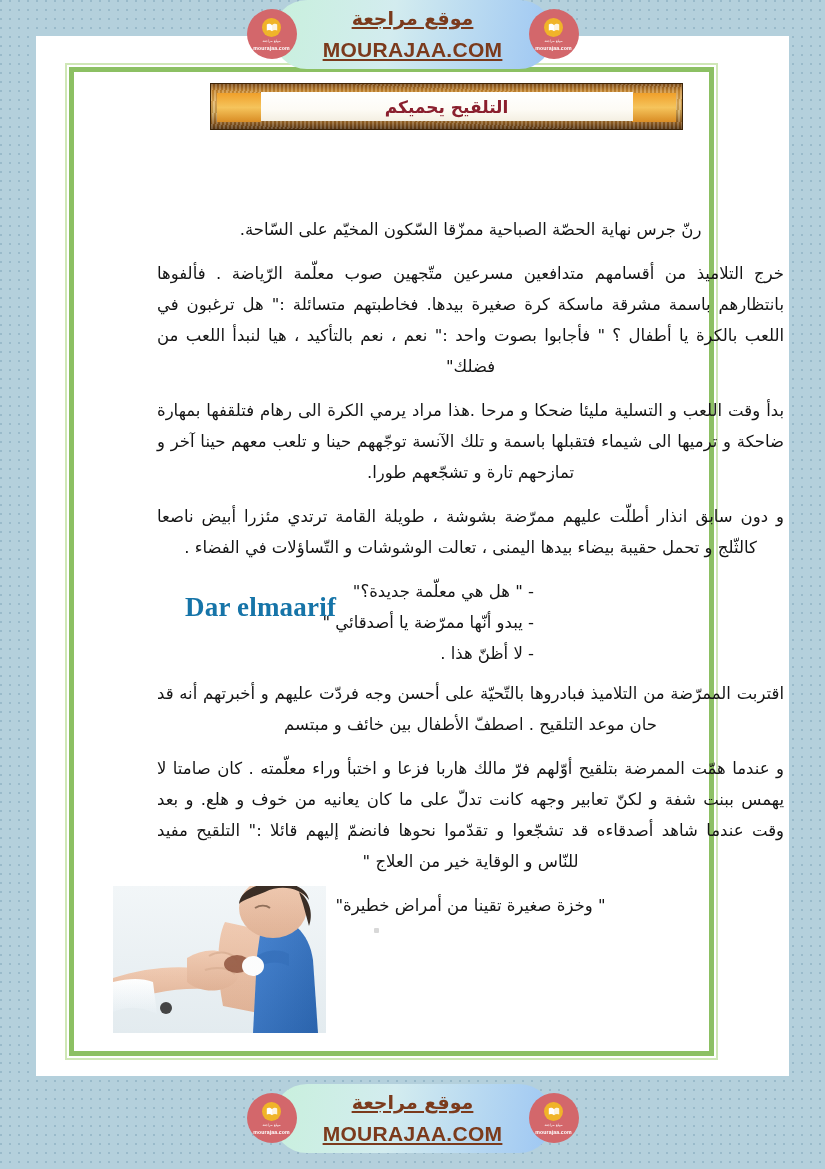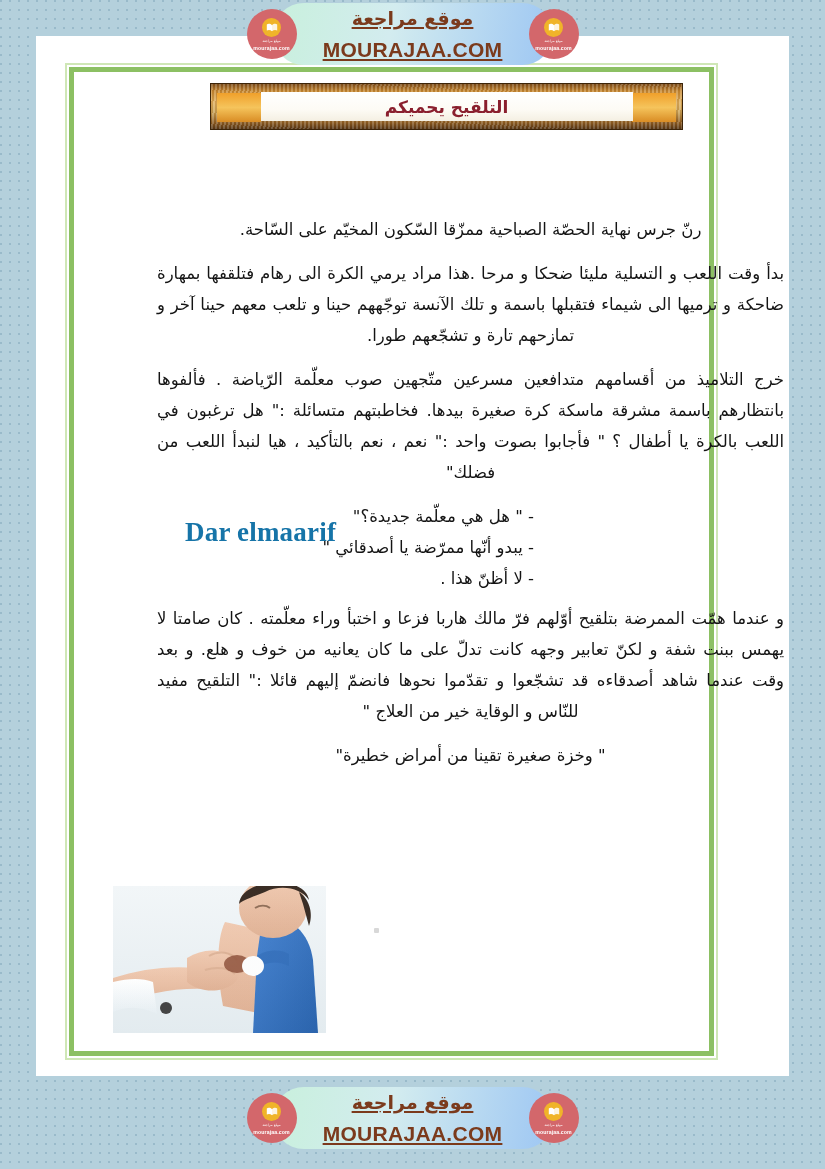--- a/index.html
+++ b/index.html
@@ -59,21 +59,21 @@
     align-items: center;
     justify-content: center;
     z-index: 40;
   }
   .brand-banner.top    { top: 0; }
   .brand-banner.bottom { top: 1084px; }
 
   .brand-pill {
     position: relative;
     width: 280px;
-    height: 62px;
+    height: 69px;
     border-radius: 34px;
     background: linear-gradient(100deg, #c8f0dc 0%, #d3ecef 42%, #9dc6f3 100%);
     display: flex;
     flex-direction: column;
     align-items: center;
     justify-content: center;
     gap: 9px;
   }
 
   .brand-ar, .brand-url {
@@ -274,32 +274,34 @@
 <div class="green-frame">
   <div class="frame-inner">
 
     <div class="title-plaque">
       <div class="title-label">التلقيح يحميكم</div>
     </div>
 
     <div class="doc-body">
 
       <p class="para single">رنّ جرس نهاية الحصّة الصباحية ممزّقا السّكون المخيّم على السّاحة.</p>
+      <p class="para">خرج التلاميذ من أقسامهم متدافعين مسرعين متّجهين صوب معلّمة الرّياضة . فألفوها بانتظارهم باسمة مشرقة ماسكة كرة صغيرة بيدها. فخاطبتهم متسائلة :" هل ترغبون في اللعب بالكرة يا أطفال  ؟ " فأجابوا بصوت واحد :" نعم ، نعم بالتأكيد ، هيا لنبدأ اللعب من فضلك"</p>
       <p class="para">بدأ وقت اللعب و التسلية مليئا ضحكا و مرحا .هذا مراد يرمي الكرة الى رهام فتلقفها بمهارة ضاحكة و ترميها الى شيماء فتقبلها باسمة و تلك الآنسة توجّههم حينا و تلعب معهم حينا آخر و تمازحهم تارة و تشجّعهم طورا.</p>
-      <p class="para">خرج التلاميذ من أقسامهم متدافعين مسرعين متّجهين صوب معلّمة الرّياضة . فألفوها بانتظارهم باسمة مشرقة ماسكة كرة صغيرة بيدها. فخاطبتهم متسائلة :" هل ترغبون في اللعب بالكرة يا أطفال  ؟ " فأجابوا بصوت واحد :" نعم ، نعم بالتأكيد ، هيا لنبدأ اللعب من فضلك"</p>
+      <p class="para">و دون سابق انذار أطلّت عليهم ممرّضة بشوشة ، طويلة القامة ترتدي مئزرا أبيض ناصعا كالثّلج و تحمل حقيبة بيضاء بيدها اليمنى  ، تعالت الوشوشات و التّساؤلات في الفضاء .</p>
 
       <div class="dialogue-row">
         <div class="watermark">Dar elmaarif</div>
         <div class="dialogue-list">
           <div class="dialogue-line">-  " هل هي معلّمة جديدة؟"</div>
           <div class="dialogue-line">-  يبدو أنّها ممرّضة يا أصدقائي "</div>
           <div class="dialogue-line">-  لا أظنّ هذا .</div>
         </div>
       </div>
 
+      <p class="para">اقتربت الممرّضة من التلاميذ فبادروها بالتّحيّة على أحسن وجه فردّت عليهم و أخبرتهم أنه قد حان موعد التلقيح . اصطفّ الأطفال بين خائف و مبتسم</p>
       <p class="para">و عندما همّت الممرضة بتلقيح أوّلهم فرّ مالك هاربا فزعا و اختبأ وراء معلّمته . كان صامتا لا يهمس ببنت شفة و لكنّ تعابير وجهه كانت تدلّ على ما كان يعانيه من خوف و هلع. و بعد وقت  عندما شاهد أصدقاءه قد تشجّعوا و تقدّموا نحوها فانضمّ إليهم قائلا :" التلقيح مفيد للنّاس و الوقاية خير من العلاج "</p>
 
       <p class="quote-line">" وخزة صغيرة تقينا من أمراض خطيرة"</p>
     </div>
   </div>
 </div>
 
 <div class="photo-wrap">
   <svg class="photo-svg" viewBox="0 0 213 147" preserveAspectRatio="none">
     <defs>

